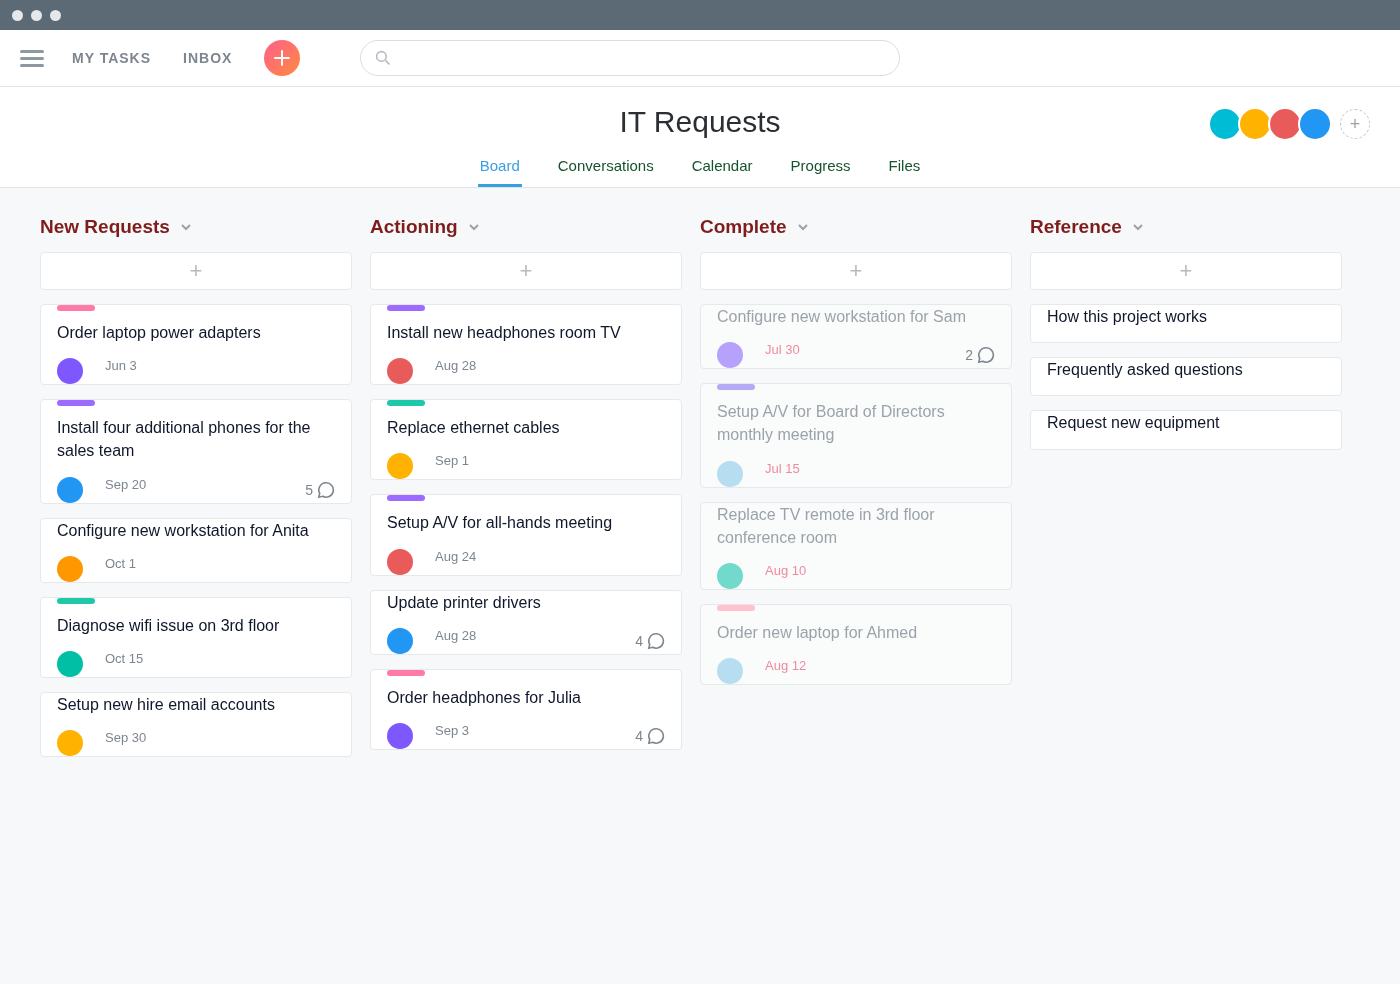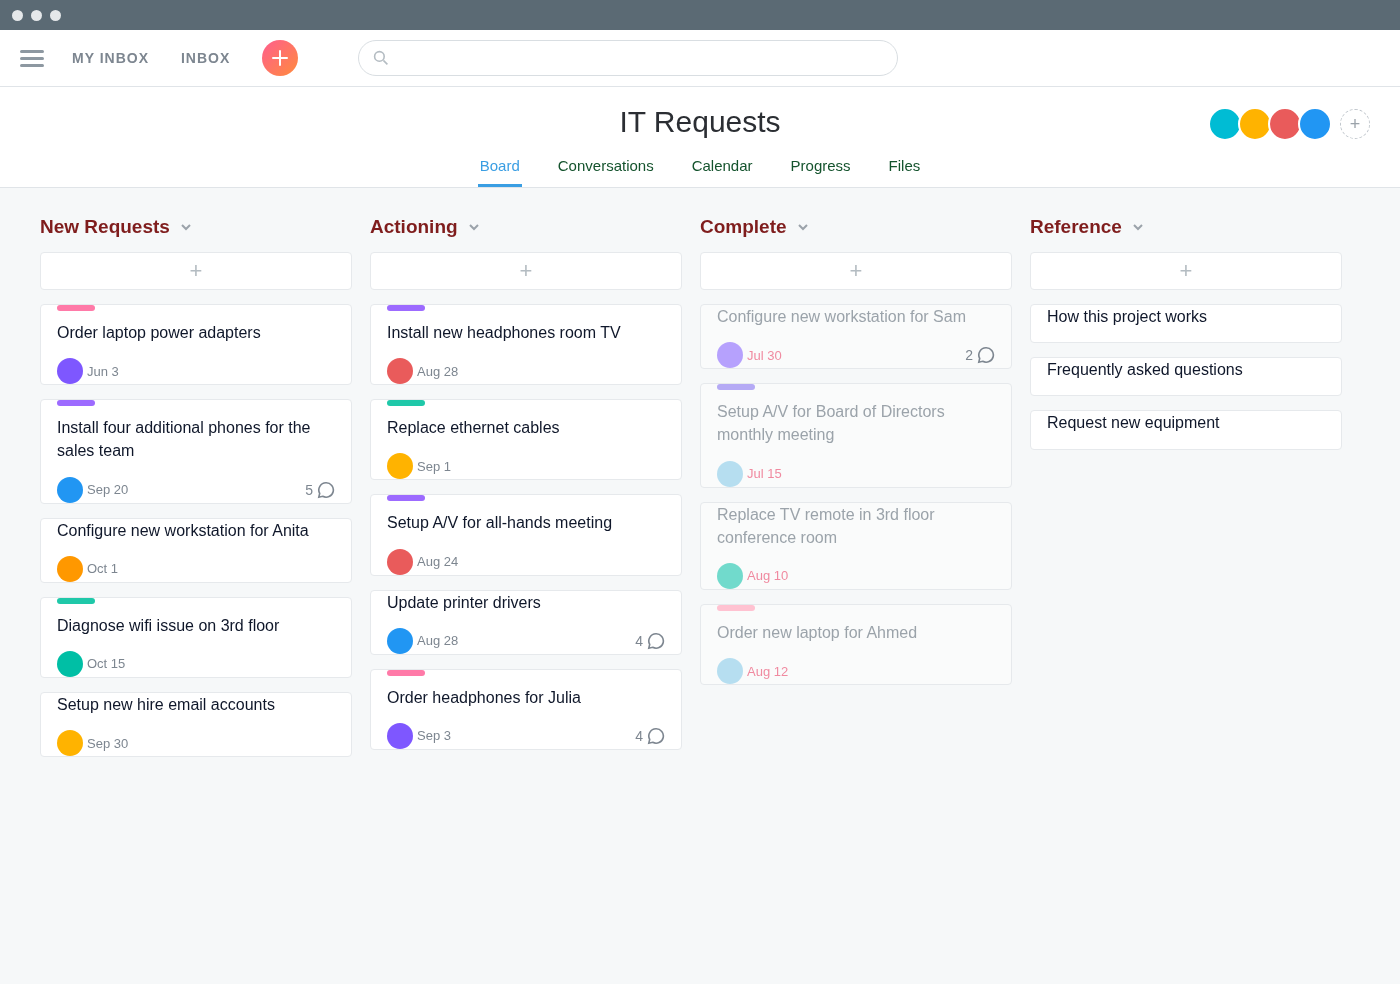--- a/index.html
+++ b/index.html
@@ -28,21 +28,21 @@
 .board{display:flex;gap:18px;padding:28px 40px;overflow-x:auto}
 .column{flex:0 0 312px;width:312px}
 .col-header{display:flex;align-items:center;font-size:19px;font-weight:600;color:#7f1d1d;margin-bottom:14px;cursor:pointer}
 .col-header svg{width:12px;height:12px;margin-left:10px;stroke:#9ba3aa;stroke-width:2;fill:none}
 .add-card{height:38px;background:#fff;border:1px solid #e6e9ec;border-radius:4px;display:flex;align-items:center;justify-content:center;color:#b4bcc2;font-size:22px;cursor:pointer;margin-bottom:14px}
 .card{background:#fff;border:1px solid #e6e9ec;border-radius:4px;padding:0 16px;margin-bottom:14px;cursor:pointer}
 .card.faded{background:#fafbfb}
 .card.faded .card-title{color:#9ba3aa}
 .tag{width:38px;height:6px;border-radius:3px;margin-bottom:10px}
 .card-title{font-size:16px;color:#0f172a;line-height:1.45;margin-bottom:14px}
-.card-foot{display:flex;align-items:center;gap:4px}
+.card-foot{display:flex;gap:22px}
 .card-date{font-size:13px;color:#7d8690}
 .card-date.overdue{color:#f08aa0}
 .card-foot .spacer{flex:1}
 .comments{display:flex;align-items:center;gap:4px;color:#7d8690;font-size:14px}
 .comments svg{width:18px;height:18px;fill:none;stroke:#7d8690;stroke-width:1.8}
 .bg-teal{background:#00bfa5}
 .bg-cyan{background:#00bcd4}
 .bg-orange{background:#ff9800}
 .bg-red{background:#e95b5b}
 .bg-purple{background:#7e57ff}
@@ -58,21 +58,21 @@
   <div class="traffic-light"></div>
   <div class="traffic-light"></div>
 </div>
 
 <div class="topbar">
   <div class="menu-icon">
       <div></div>
       <div></div>
       <div></div>
     </div>
-  <span class="nav-link">MY INBOX</span>
+  <span class="nav-link">MY TASKS</span>
   <span class="nav-link">INBOX</span>
   <div class="add-btn">
     <svg viewBox="0 0 16 16">
         <path d="M8 1v14M1 8h14" stroke="#fff" stroke-width="2" stroke-linecap="round"></path>
       </svg>
   </div>
   <div class="search-box">
     <svg viewBox="0 0 20 20">
         <circle cx="8" cy="8" r="6"></circle>
         <path d="M13 13l5 5"></path>

